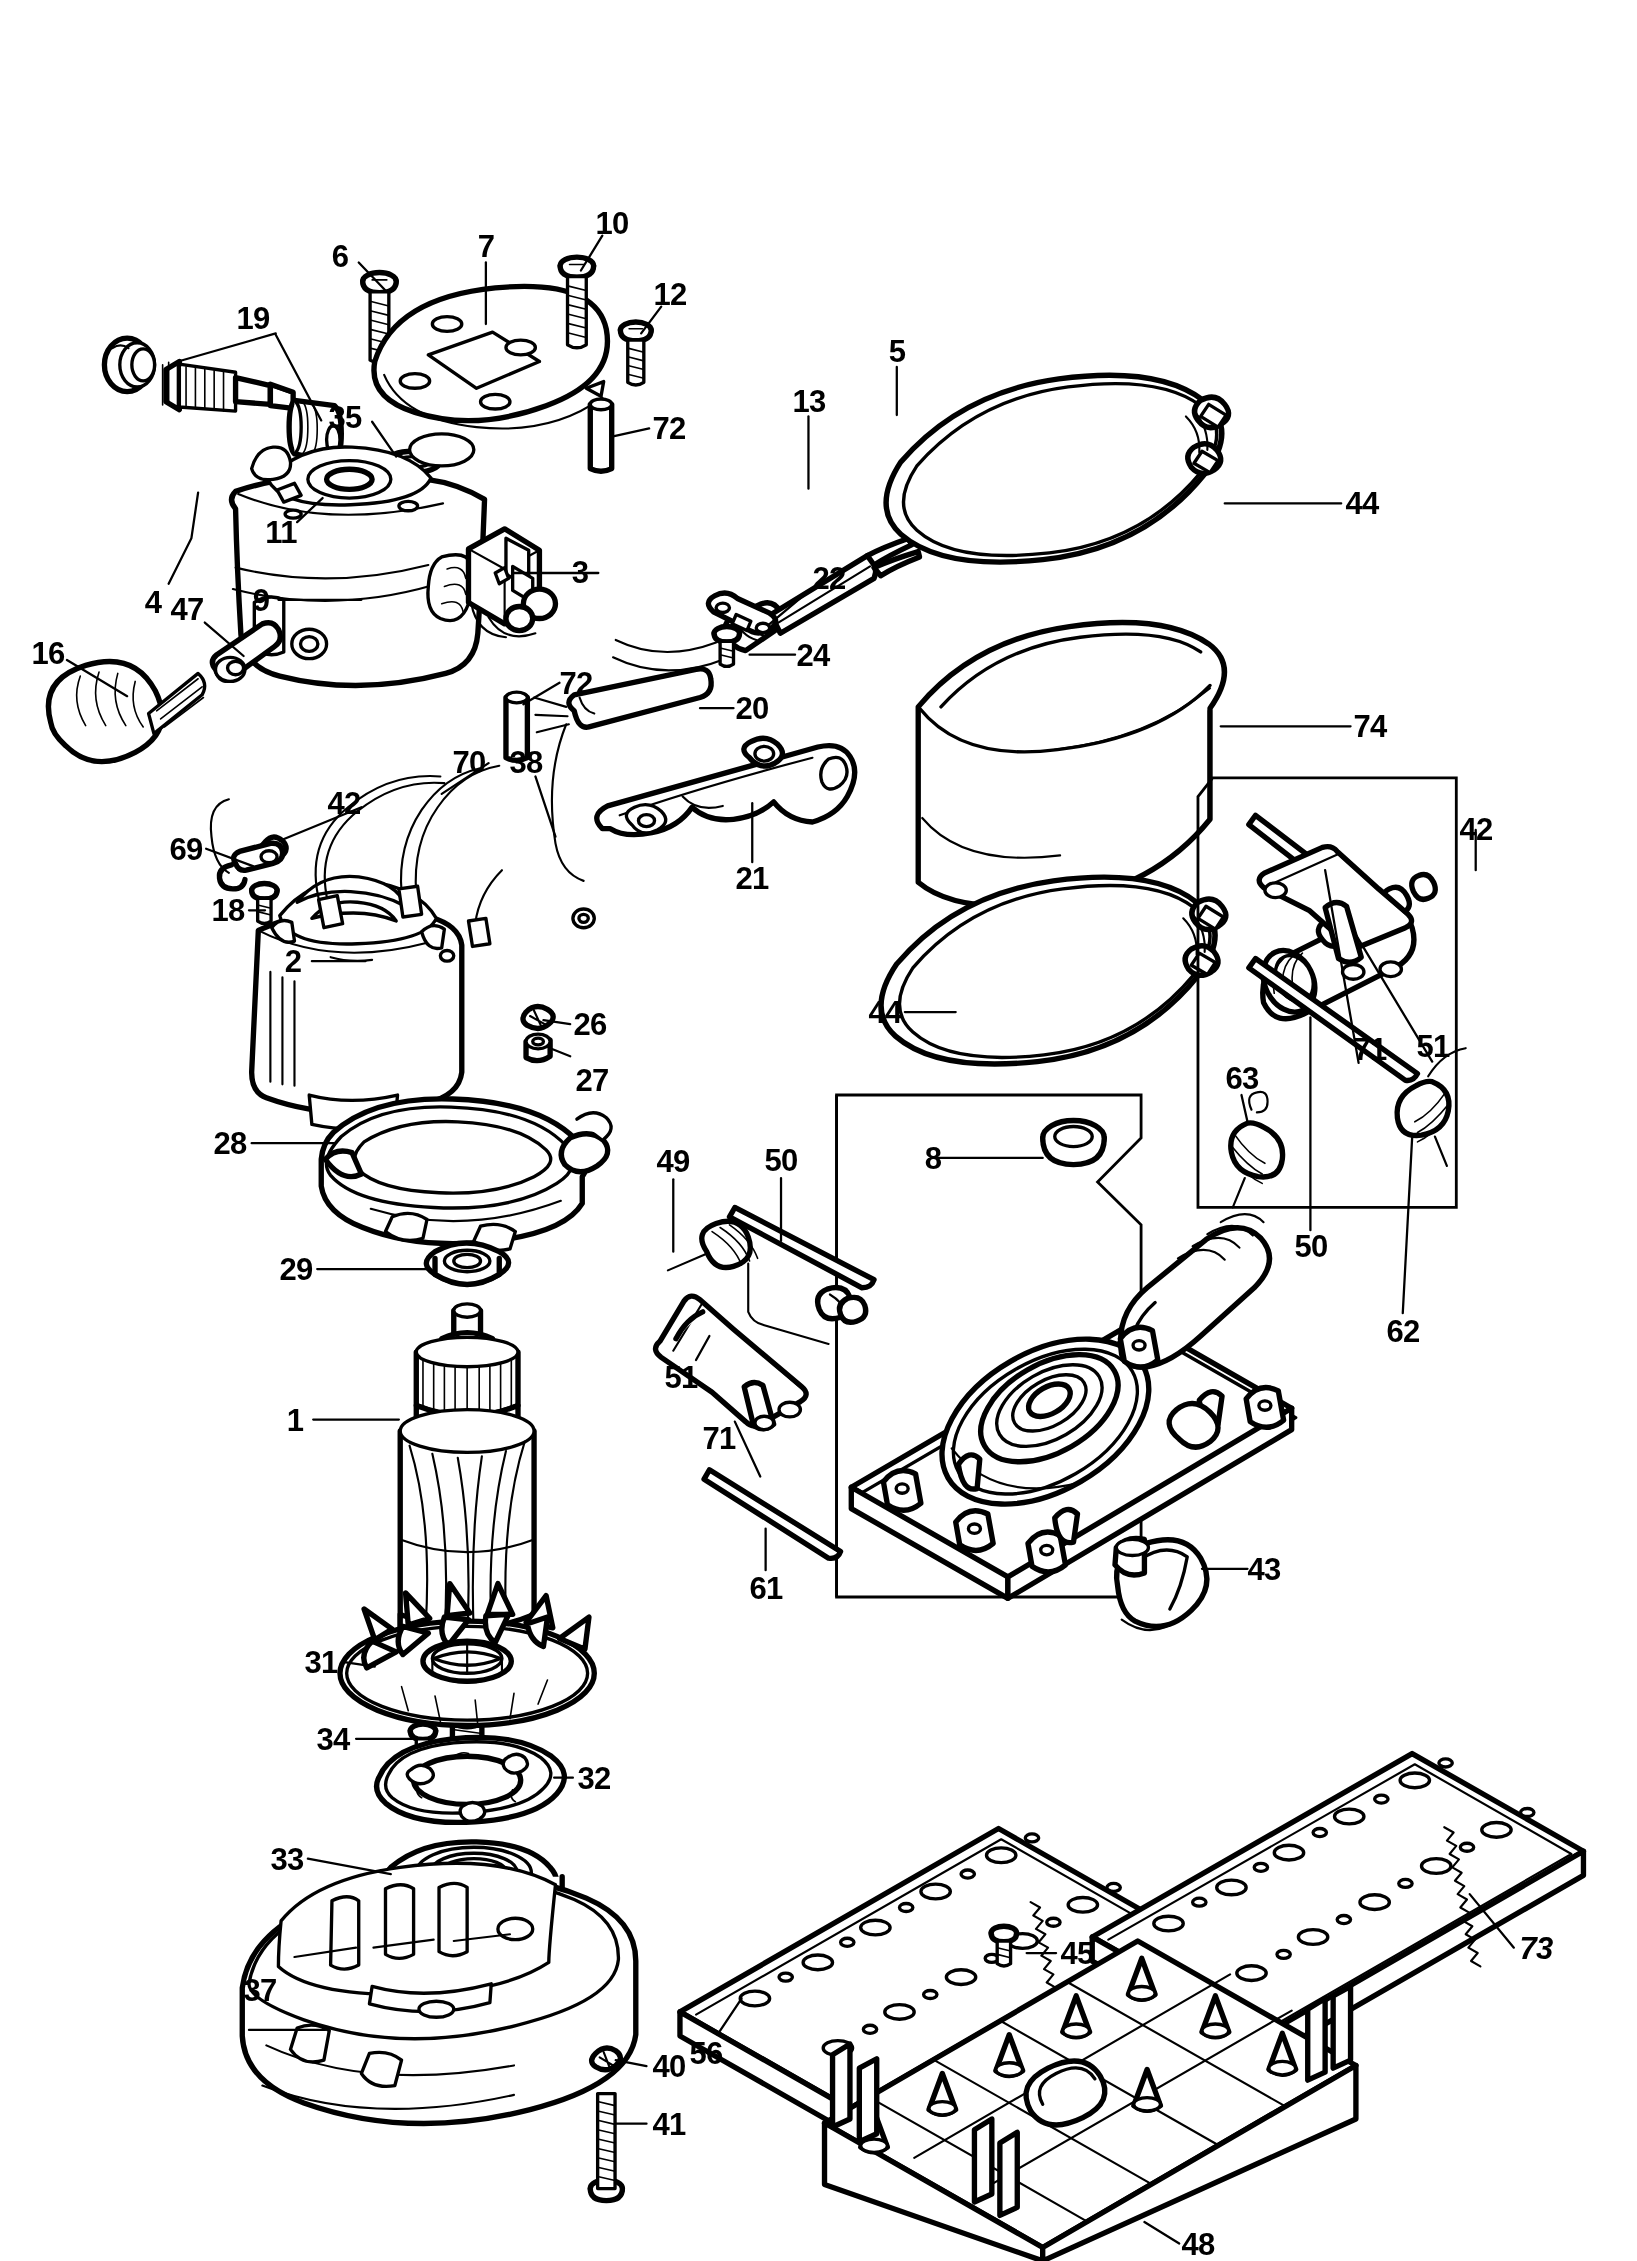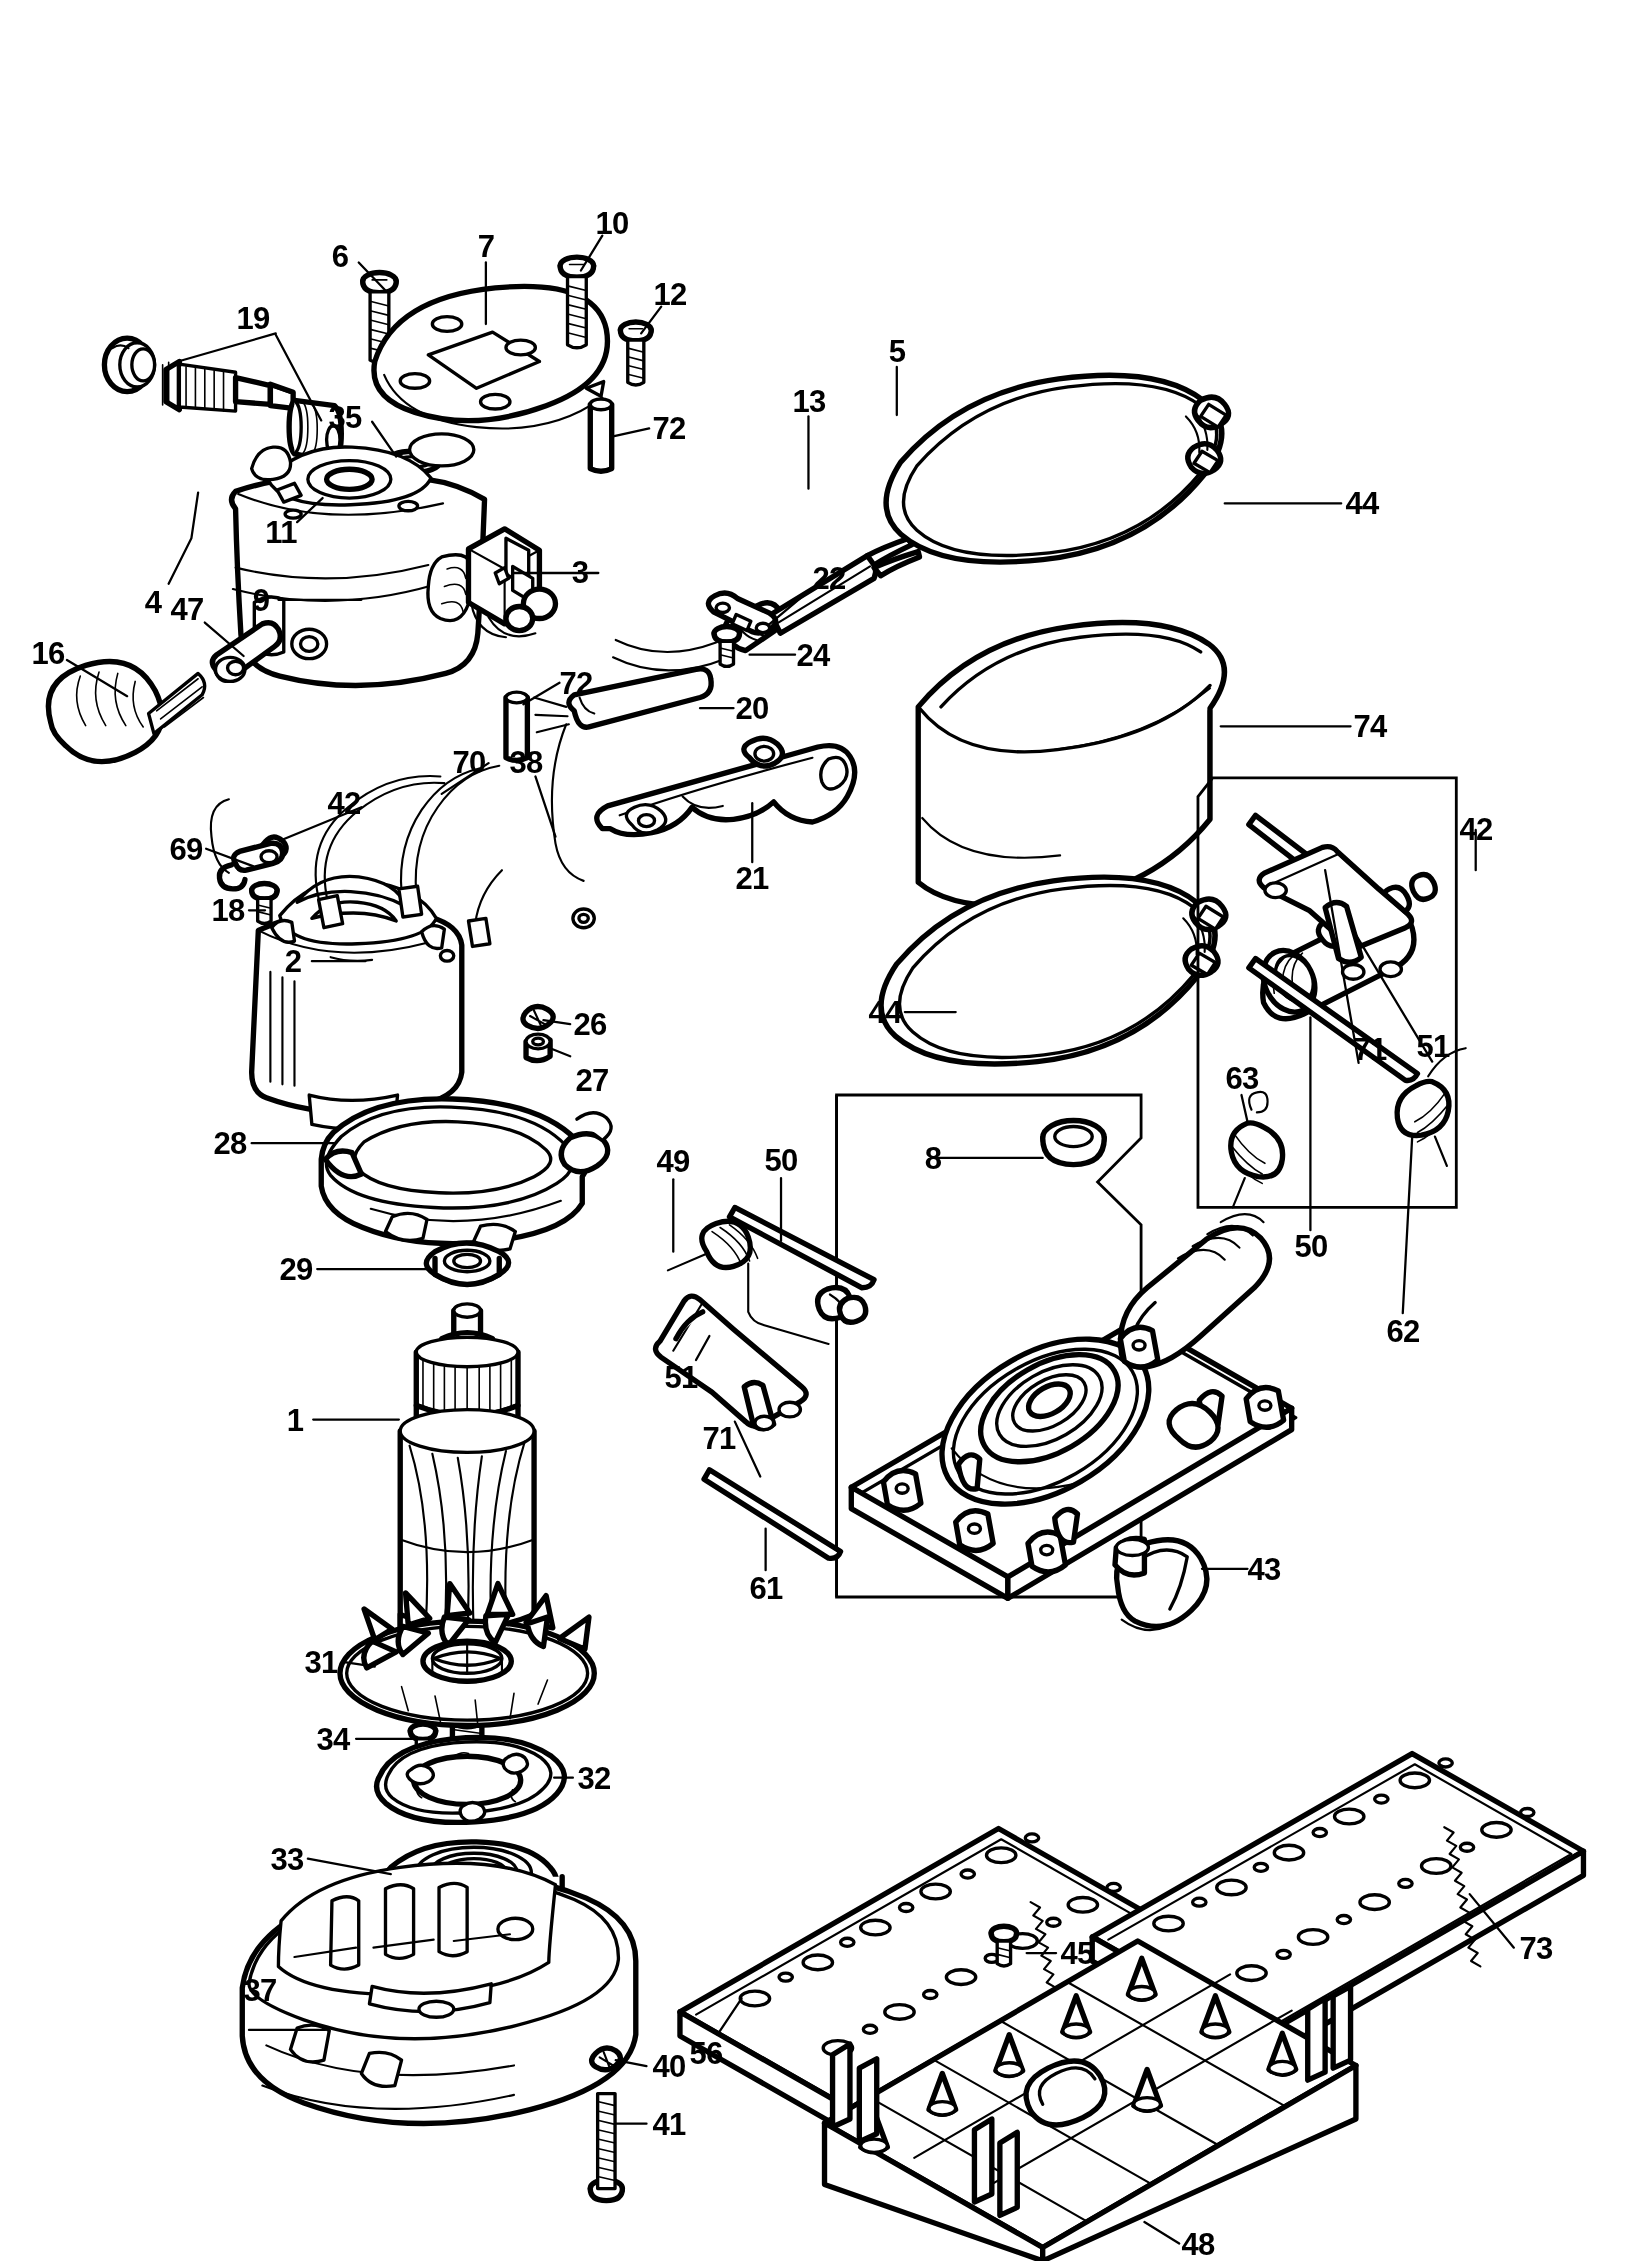--- a/index.html
+++ b/index.html
@@ -698,21 +698,21 @@
       <div class="num" style="left: 1403px; top: 1331px;">62</div>
       <div class="num" style="left: 295px; top: 1420px;">1</div>
       <div class="num" style="left: 681px; top: 1377px;">51</div>
       <div class="num" style="left: 719px; top: 1438px;">71</div>
       <div class="num" style="left: 766px; top: 1588px;">61</div>
       <div class="num" style="left: 1264px; top: 1569px;">43</div>
       <div class="num" style="left: 321px; top: 1662px;">31</div>
       <div class="num" style="left: 333px; top: 1739px;">34</div>
       <div class="num" style="left: 594px; top: 1778px;">32</div>
       <div class="num" style="left: 287px; top: 1859px;">33</div>
-      <div class="num" style="left: 1536px; top: 1948px;">73</div>
+      <div class="num" style="left: 1536px; top: 1948px; font-style: italic;">73</div>
       <div class="num" style="left: 1077px; top: 1953px;">45</div>
       <div class="num" style="left: 706px; top: 2053px; text-align: right;">56</div>
       <div class="num" style="left: 228px; top: 1990px; margin-left: 32px;">37</div>
       <div class="num" style="left: 669px; top: 2066px;">40</div>
       <div class="num" style="left: 669px; top: 2124px;">41</div>
       <div class="num" style="left: 1198px; top: 2244px;">48</div>
     </div>
 
 </div>
 

